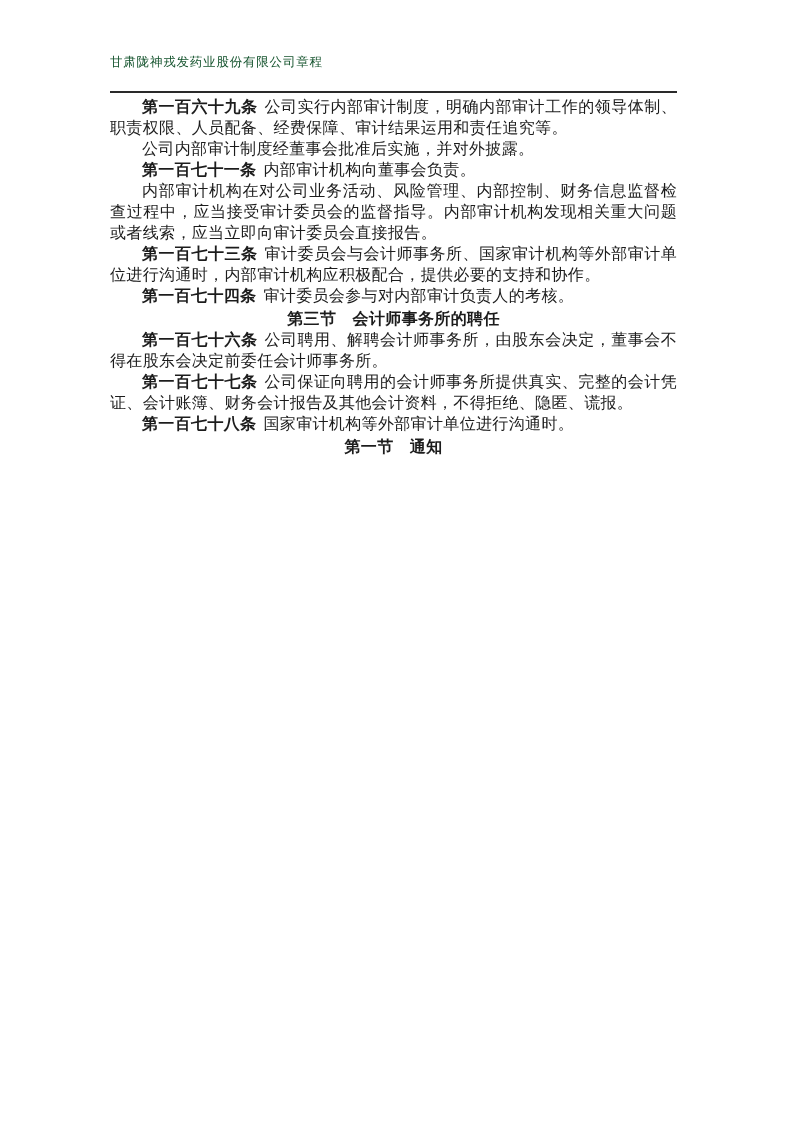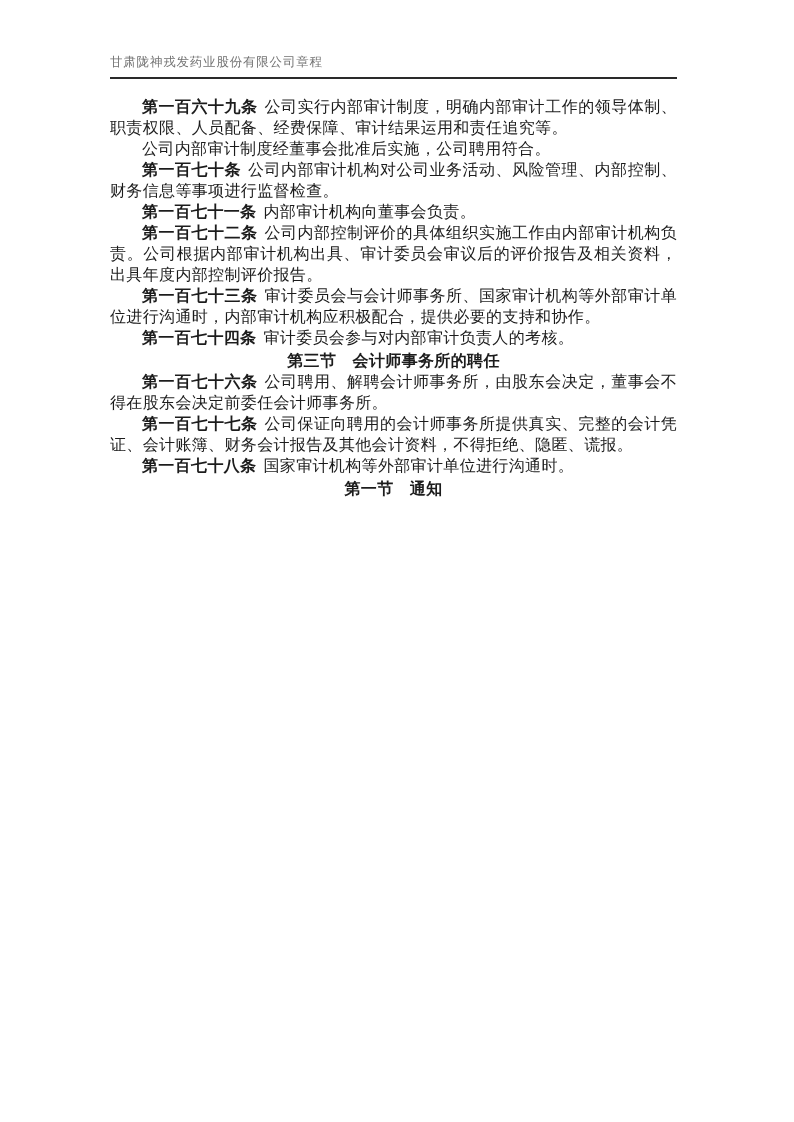--- a/index.html
+++ b/index.html
@@ -19,22 +19,22 @@
   
   .doc-header {
     position: absolute;
     left: 110px;
     right: 117px;
     top: 54px;
   }
   .doc-header-title {
     font-size: 12.5px;
     letter-spacing: 0.8px;
-    color: #737373;
-    padding-bottom: 6px;
+    color: #14532d;
+    padding-bottom: 20px;
     border-bottom: 2.2px solid #2a2a2a;
   }
   
   .doc-body {
     position: absolute;
     left: 110px;
     right: 117px;
     top: 96px;
   }
   .block {
@@ -85,24 +85,23 @@
 <body>
 
 <div class="page">
 
   <header class="doc-header">
     <div class="doc-header-title">甘肃陇神戎发药业股份有限公司章程</div>
   </header>
 
   <main class="doc-body">
       <p class="block block-article"><b class="article-number">第一百六十九条</b><span class="article-text">公司实行内部审计制度，明确内部审计工作的领导体制、职责权限、人员配备、经费保障、审计结果运用和责任追究等。</span></p>
-      <p class="block block-para">公司内部审计制度经董事会批准后实施，公司聘用符合。</p>
-      <p class="block block-article"><b class="article-number">第一百七十条</b><span class="article-text">公司内部审计机构对公司业务活动、风险管理、内部控制、财务信息等事项进行监督检查。</span></p>
+      <p class="block block-para">公司内部审计制度经董事会批准后实施，并对外披露。</p>
       <p class="block block-article"><b class="article-number">第一百七十一条</b><span class="article-text">内部审计机构向董事会负责。</span></p>
-      <p class="block block-article"><b class="article-number">第一百七十二条</b><span class="article-text">公司内部控制评价的具体组织实施工作由内部审计机构负责。公司根据内部审计机构出具、审计委员会审议后的评价报告及相关资料，出具年度内部控制评价报告。</span></p>
+      <p class="block block-para">内部审计机构在对公司业务活动、风险管理、内部控制、财务信息监督检查过程中，应当接受审计委员会的监督指导。内部审计机构发现相关重大问题或者线索，应当立即向审计委员会直接报告。</p>
       <p class="block block-article"><b class="article-number">第一百七十三条</b><span class="article-text">审计委员会与会计师事务所、国家审计机构等外部审计单位进行沟通时，内部审计机构应积极配合，提供必要的支持和协作。</span></p>
       <p class="block block-article"><b class="article-number">第一百七十四条</b><span class="article-text">审计委员会参与对内部审计负责人的考核。</span></p>
       <p class="block block-section">第三节　会计师事务所的聘任</p>
       <p class="block block-article"><b class="article-number">第一百七十六条</b><span class="article-text">公司聘用、解聘会计师事务所，由股东会决定，董事会不得在股东会决定前委任会计师事务所。</span></p>
       <p class="block block-article"><b class="article-number">第一百七十七条</b><span class="article-text">公司保证向聘用的会计师事务所提供真实、完整的会计凭证、会计账簿、财务会计报告及其他会计资料，不得拒绝、隐匿、谎报。</span></p>
       <p class="block block-article"><b class="article-number">第一百七十八条</b><span class="article-text">国家审计机构等外部审计单位进行沟通时。</span></p>
       <p class="block block-section">第一节　通知</p>
     </main>
 
 

